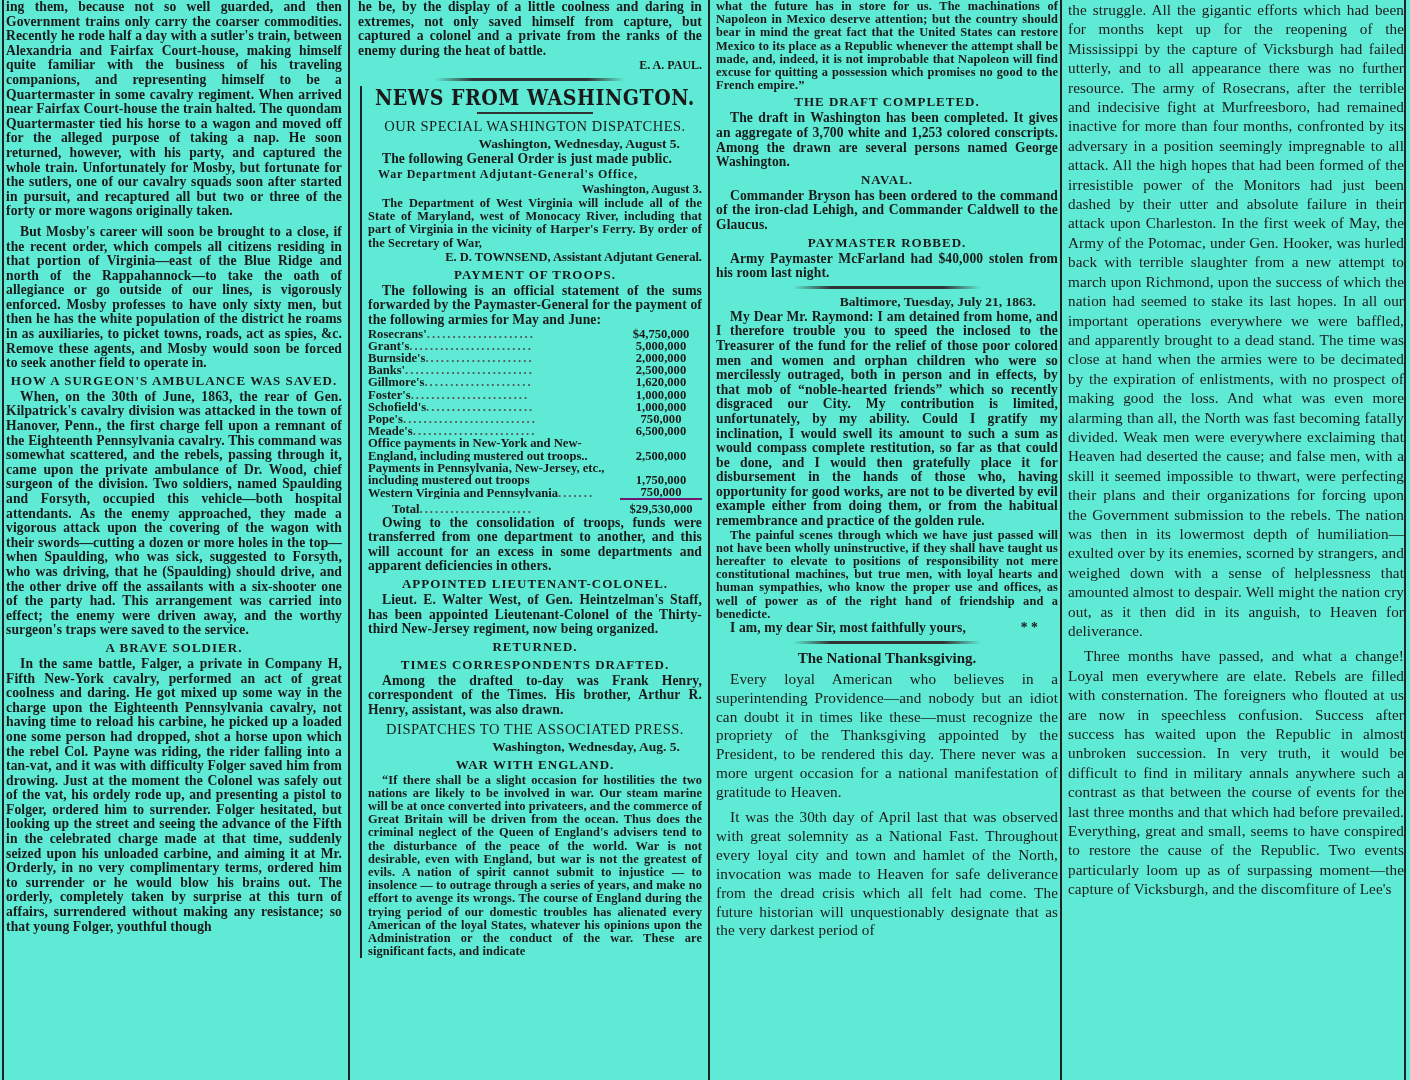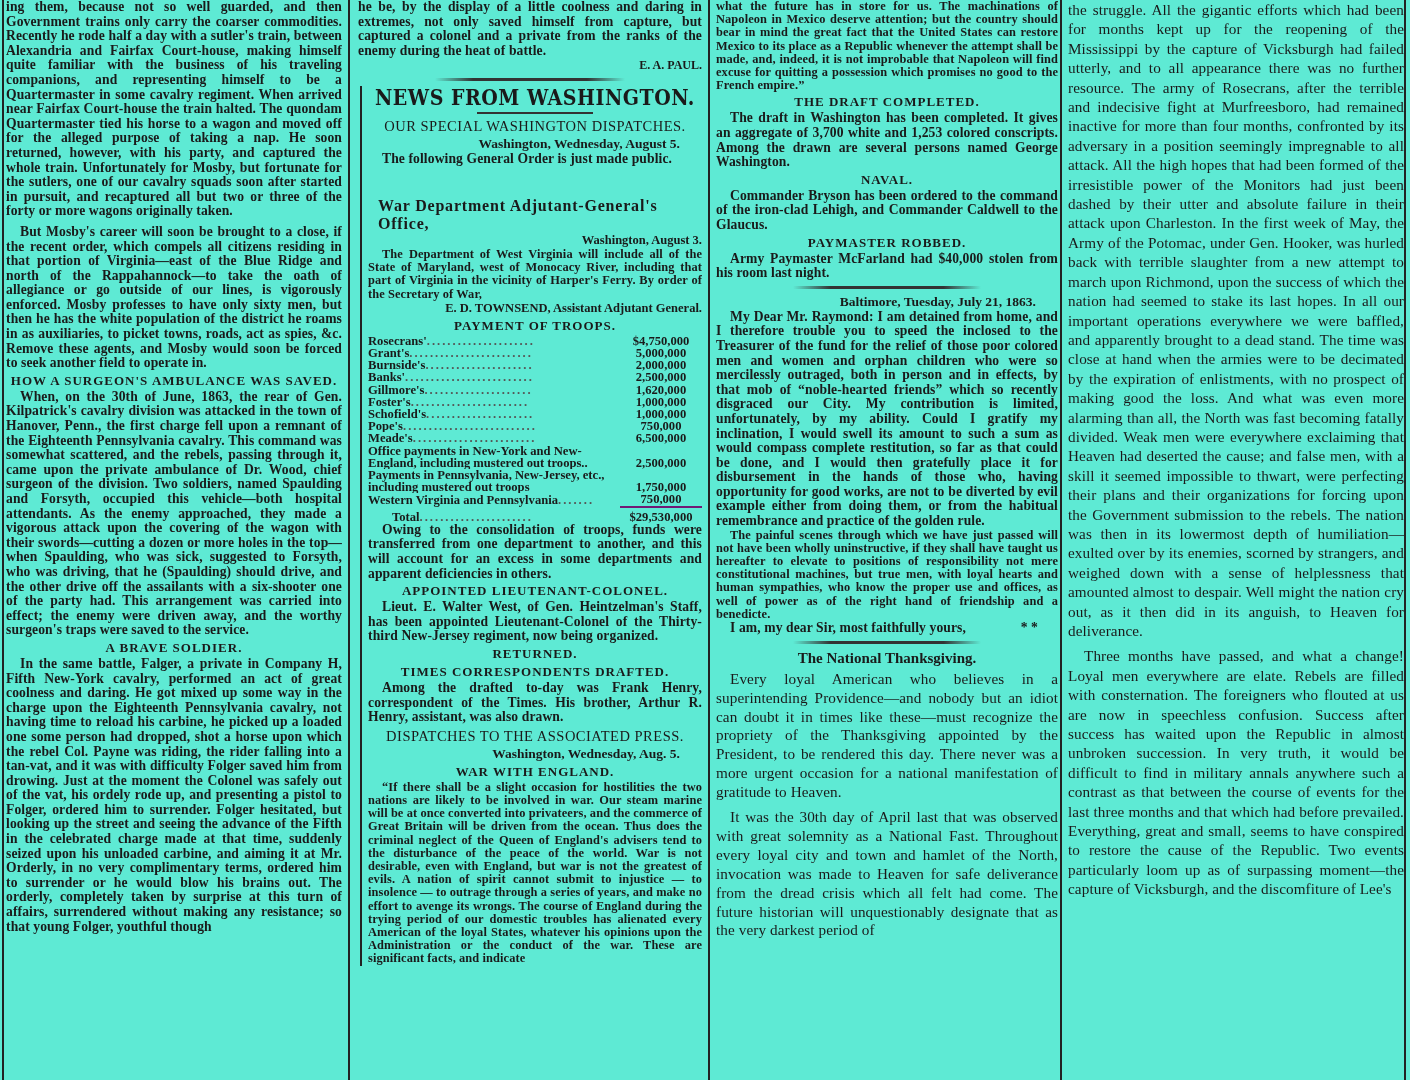--- a/index.html
+++ b/index.html
@@ -21,21 +21,21 @@
   .c3 .thx p{font-size:15.2px;line-height:18.9px;font-weight:normal;}
   .sub{text-align:center;font-size:13px;letter-spacing:1px;font-weight:bold;margin:2px 0 1px;}
   .big{text-align:center;font-size:19px;font-weight:bold;letter-spacing:0.5px;margin:4px 0;
        font-family:"DejaVu Serif",serif;transform:scaleY(1.15);}
   .head2{text-align:center;font-size:14.5px;letter-spacing:0.5px;margin:3px 0 1px;}
   .date{text-align:right;font-size:13.5px;font-weight:bold;padding-right:22px;}
   .sep{height:3px;width:55%;margin:5px auto;background:linear-gradient(90deg,transparent,#333 20%,#333 80%,transparent);}
   .sep-short{height:2px;width:35%;margin:4px auto;background:#333;}
   .boxed{border-left:2px solid #222;padding-left:6px;margin-left:2px;}
   .small p{font-size:12.4px;line-height:13.2px;}
-  .orderhead{font-size:16px;font-weight:bold;letter-spacing:0.8px;padding-left:10px;margin-top:30px;}
+  .orderhead{font-size:12px;font-weight:bold;letter-spacing:0.8px;padding-left:10px;}
   .orderhead2{font-size:12.5px;font-weight:bold;text-align:right;}
   table.pay{width:100%;border-collapse:collapse;font-size:12.6px;line-height:12.2px;}
   table.pay td{padding:0;vertical-align:bottom;font-weight:bold;}
   table.pay td.lbl{white-space:nowrap;overflow:hidden;}
   table.pay td.lbl span.dots{color:#555;letter-spacing:2px;}
   table.pay td.amt{text-align:center;width:82px;white-space:nowrap;}
   tr.total td{padding-top:3px;}
   tr.total td.amt{border-top:2px solid #701a75;}
   .sig{text-align:right;font-weight:bold;font-size:12px;}
   .art-title{text-align:center;font-weight:bold;font-size:14px;font-style:italic;letter-spacing:0.3px;line-height:15px;}
@@ -72,20 +72,21 @@
       <div class="head2">OUR SPECIAL WASHINGTON DISPATCHES.</div>
       <div class="date">Washington, Wednesday, August 5.</div>
       <p class="ind">The following General Order is just made public.</p>
       <div class="small">
         <div class="orderhead">War Department Adjutant-General's Office,</div>
         <div class="orderhead2">Washington, August 3.</div>
         <p class="ind">The Department of West Virginia will include all of the State of Maryland, west of Monocacy River, including that part of Virginia in the vicinity of Harper's Ferry. By order of the Secretary of War,</p>
         <div class="orderhead2">E. D. TOWNSEND, Assistant Adjutant General.</div>
       </div>
       <div class="sub">PAYMENT OF TROOPS.</div>
+      <p class="ind">The following is an official statement of the sums forwarded by the Paymaster-General for the payment of the following armies for May and June:</p>
       <table class="pay">
         <tbody>
           <tr>
               <td class="lbl"><span>Rosecrans'</span><span class="dots">.....................</span></td>
               <td class="amt">$4,750,000</td>
             </tr>
           <tr>
               <td class="lbl"><span>Grant's</span><span class="dots">........................</span></td>
               <td class="amt">5,000,000</td>
             </tr>

